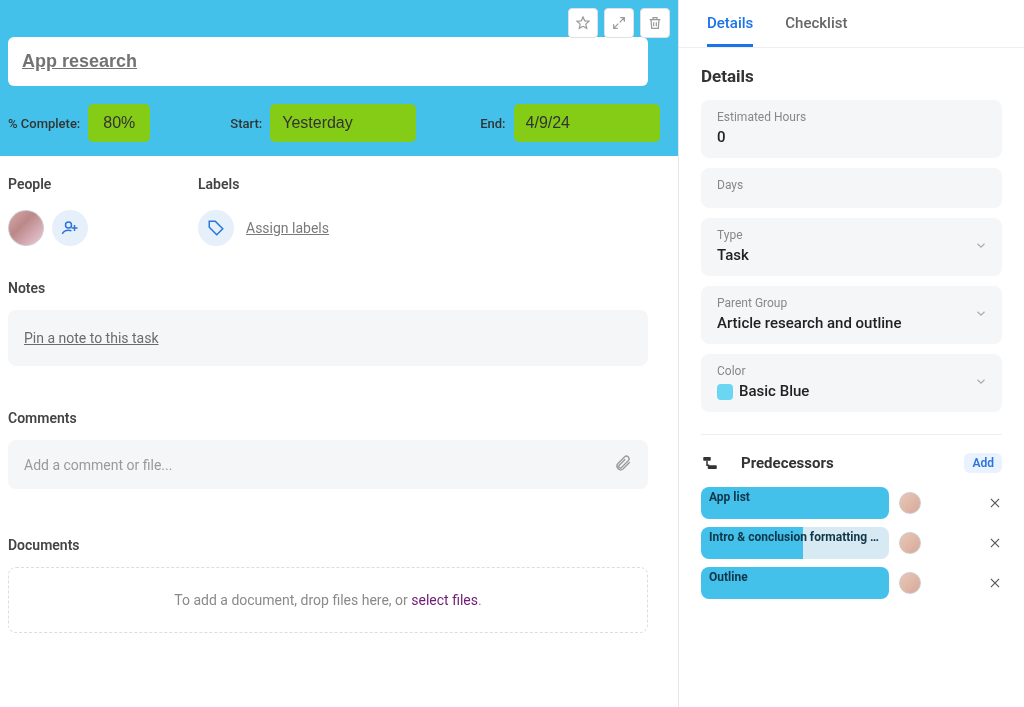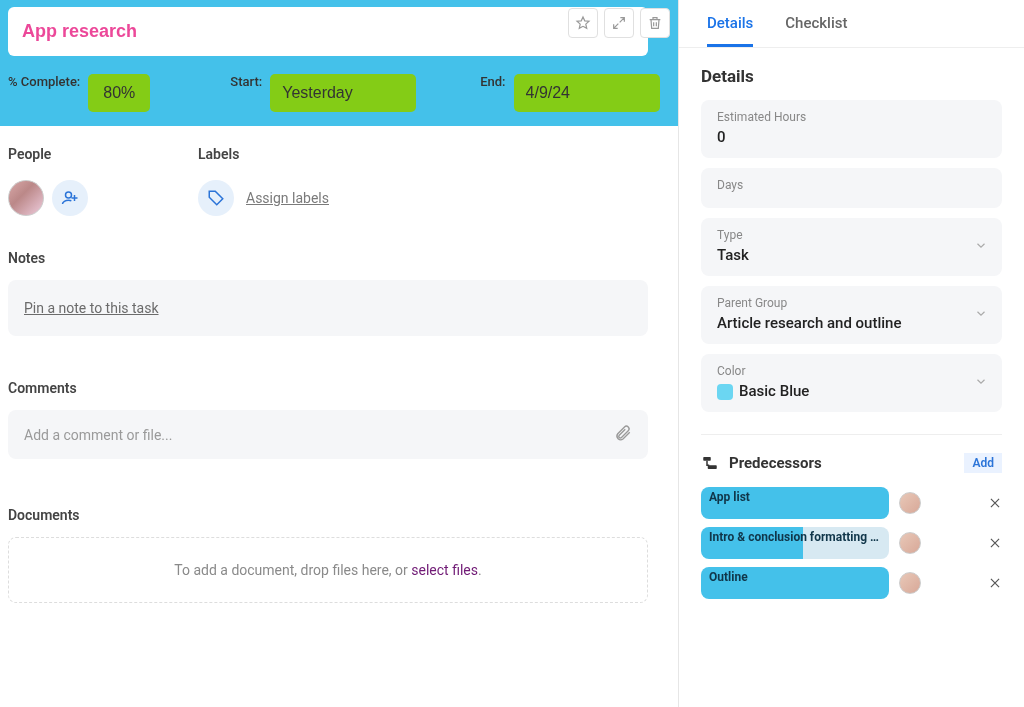--- a/index.html
+++ b/index.html
@@ -8,23 +8,23 @@
   .app { display: flex; width: 1024px; height: 707px; }
   .main { flex: 1 1 auto; display: flex; flex-direction: column; min-width: 0; }
   .sidebar { flex: 0 0 346px; border-left: 1px solid #e6e6e6; display: flex; flex-direction: column; }
 
   
   .header { background: #44c1ea; padding: 0 8px 14px 8px; position: relative; display:flex; }
   .header-left { flex: 0 0 820px; }
   .header-right-pad { flex: 1 1 auto; background: #bfe8f7; margin: -0px -8px 0 0; }
   .title-input {
     width: 640px; background: #fff; border: none; border-radius: 6px;
-    font-size: 18px; font-weight: 600; color: #ec4899; padding: 14px 14px; margin: 7px 0 18px 0;
+    font-size: 18px; font-weight: 600; color: #737373; padding: 14px 14px; margin: 37px 0 18px 0; text-decoration: underline;
   }
-  .meta-row { display: flex; gap: 8px; color: #fff; font-size: 13px; }
+  .meta-row { display: flex; align-items: center; gap: 8px; color: #fff; font-size: 13px; }
   .meta-label { color: #333; font-weight: 500; font-size: 13px; }
   .meta-input { background: #84cc16; border: none; border-radius: 5px; padding: 10px 12px; font-size: 16px; color: #333; }
   .meta-input.complete { width: 62px; text-align: center; margin-right: 72px; }
   .meta-input.date { width: 146px; margin-right: 56px; }
   .meta-input.enddate { width: 146px; }
 
   .corner-actions { position: absolute; top: 8px; right: 8px; display: flex; gap: 6px; }
   .icon-btn { width: 30px; height: 30px; background: #fff; border: 1px solid #e0e0e0; border-radius: 4px; display:flex; align-items:center; justify-content:center; cursor:pointer; color:#888; }
   .icon-btn svg { width:16px; height:16px; stroke:#999; fill:none; stroke-width:1.8; }
 
@@ -67,23 +67,23 @@
   .detail-label { font-size:12px; color:#888; margin-bottom:4px; }
   .detail-value { font-size:15px; font-weight:500; color:#222; }
   .chev { position:absolute; right:14px; top:50%; transform:translateY(-50%); color:#aaa; }
   .chev svg { width:14px; height:14px; stroke:#aaa; fill:none; stroke-width:2; }
 
   .color-swatch { display:inline-block; width:16px; height:16px; border-radius:4px; background:#6bd6f2; vertical-align:middle; margin-right:6px; }
 
   .side-divider { border-top:1px solid #eee; margin: 22px 0 18px 0; }
 
   .pred-head { display:flex; align-items:center; justify-content:space-between; margin-bottom:14px; }
-  .pred-head .left { display:flex; align-items:center; gap:10px; font-size:15px; font-weight:700; }
+  .pred-head .left { display:flex; align-items:center; gap:22px; font-size:15px; font-weight:700; }
   .pred-head .left svg { width:18px; height:18px; fill:#333; }
-  .pred-add { background:#eaf2ff; color:#2b74d8; font-size:12px; font-weight:600; padding:3px 8px; border-radius:0; cursor:pointer; }
+  .pred-add { background:#eaf2ff; color:#2b74d8; font-size:12px; font-weight:600; padding:3px 8px; border-radius:6px; cursor:pointer; }
 
   .pred-row { display:flex; align-items:center; gap:10px; margin-bottom:8px; }
   .pred-bar { flex: 0 0 188px; background:#44c1ea; color:#10364a; font-size:12px; font-weight:700; padding:3px 8px; border-radius:8px; white-space:nowrap; overflow:hidden; text-overflow:ellipsis; height:32px; line-height:14px; }
   .pred-bar.partial { background: linear-gradient(to right, #44c1ea 0%, #44c1ea 54%, #d7e9f2 54%, #d7e9f2 100%); }
   .pred-close { margin-left:auto; color:#555; cursor:pointer; font-size:14px; display:flex; }
   .pred-close svg { width:14px; height:14px; stroke:#555; fill:none; stroke-width:2; }
 
 </style>
 </head>
 <body>

